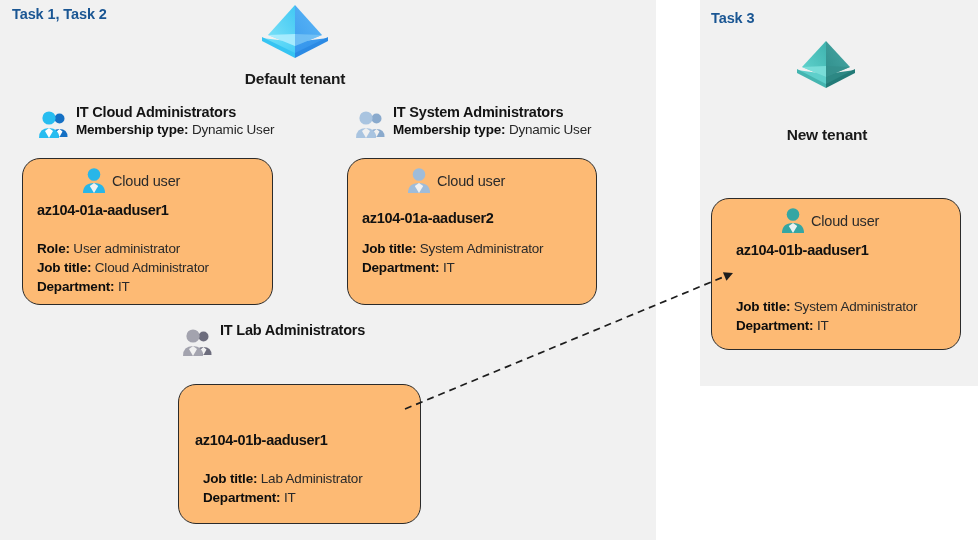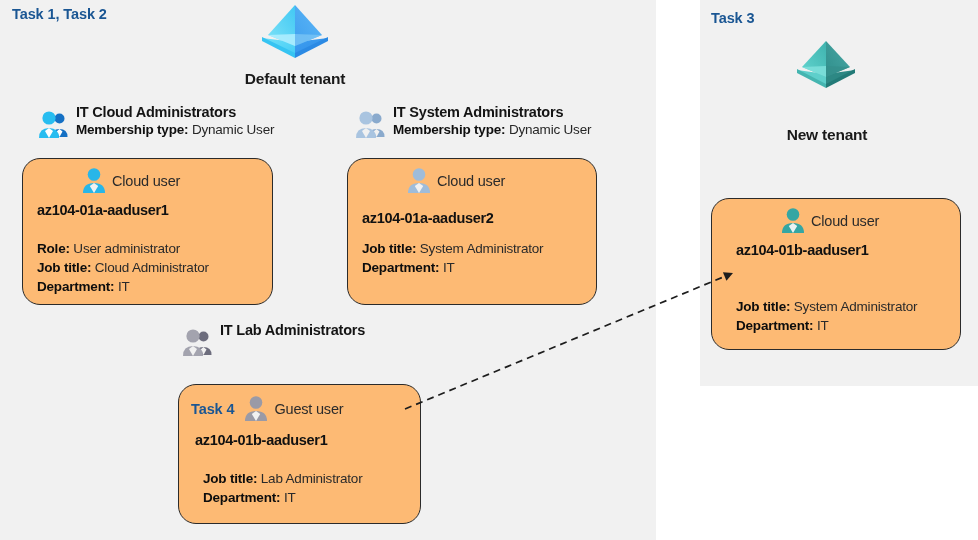--- a/index.html
+++ b/index.html
@@ -291,29 +291,20 @@
       <span class="user-kind">Cloud user</span>
     </div>
     <div class="card-upn">az104-01a-aaduser2</div>
     <div class="card-attrs">
       <div><b>Job title:</b> <span>System Administrator</span></div>
       <div><b>Department:</b> <span>IT</span></div>
     </div>
   </div>
 
   <div class="card" id="card-u3">
-    <div class="card-head">
-      <span class="task-inline">Task 4</span>
-      <svg class="user-icon" viewBox="0 0 26 27">
-        <circle cx="13" cy="7.5" r="6.3" fill="#9a9aa6"></circle>
-        <path d="M2 26 q0-10 11-10 q11 0 11 10 z" fill="#9a9aa6"></path>
-        <path d="M13 16 l-4.2 3 l4.2 7 l4.2-7 z" fill="#f1f1f1"></path>
-      </svg>
-      <span class="user-kind">Guest user</span>
-    </div>
     <div class="card-upn">az104-01b-aaduser1</div>
     <div class="card-attrs">
       <div><b>Job title:</b> <span>Lab Administrator</span></div>
       <div><b>Department:</b> <span>IT</span></div>
     </div>
   </div>
 
   <div class="card" id="card-u4">
     <div class="card-head">
       <svg class="user-icon" viewBox="0 0 26 27">

